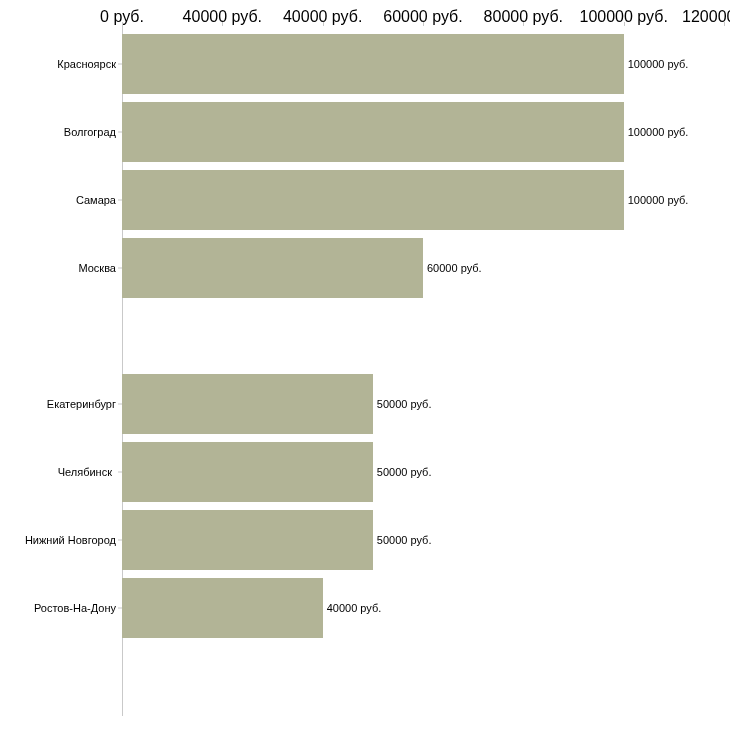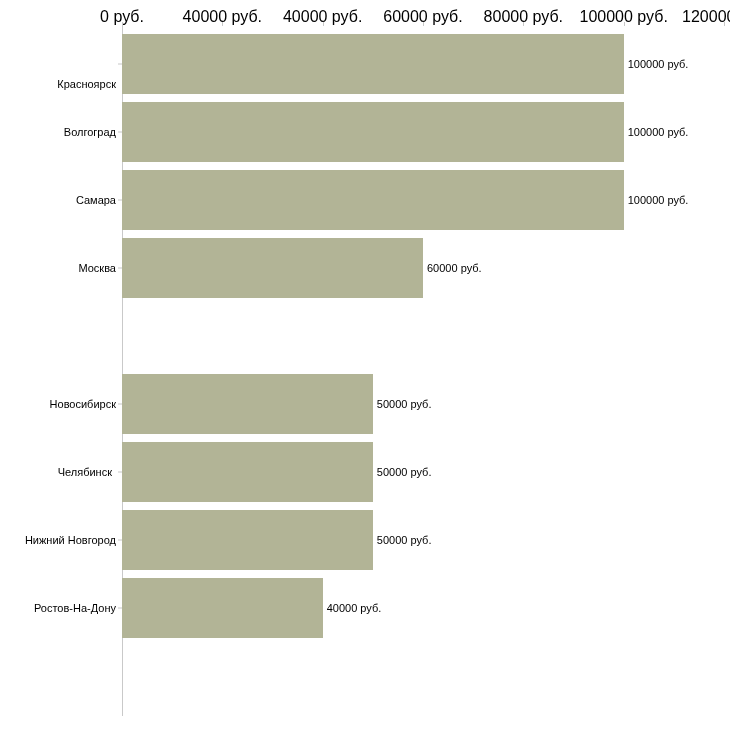--- a/index.html
+++ b/index.html
@@ -114,21 +114,21 @@
       <div class="tick-label" style="left: 523.333px;">80000 руб.</div>
       <div class="tick-mark" style="left: 523.333px;"></div>
       <div class="tick-label" style="left: 623.667px;">100000 руб.</div>
       <div class="tick-mark" style="left: 623.667px;"></div>
       <div class="tick-label" style="left: 724px;">120000 руб</div>
       <div class="tick-mark" style="left: 724px;"></div>
     </div>
   <div id="plot-area">
     <div id="axis-line" style="left: 122px;"></div>
   <div class="bar-row" style="top: 4px;">
-        <div class="cat-label" style="right: 608px; margin-top: 20px;">Красноярск</div>
+        <div class="cat-label" style="right: 608px;">Красноярск</div>
         <div class="cat-tick" style="left: 118px;"></div>
         <div class="bar" style="left: 122px; width: 501.667px; background: rgb(178, 180, 150);"></div>
         <div class="bar-value" style="left: 623.667px;">100000 руб.</div>
       </div>
       <div class="bar-row" style="top: 72px;">
         <div class="cat-label" style="right: 608px;">Волгоград</div>
         <div class="cat-tick" style="left: 118px;"></div>
         <div class="bar" style="left: 122px; width: 501.667px; background: rgb(178, 180, 150);"></div>
         <div class="bar-value" style="left: 623.667px;">100000 руб.</div>
       </div>
@@ -138,21 +138,21 @@
         <div class="bar" style="left: 122px; width: 501.667px; background: rgb(178, 180, 150);"></div>
         <div class="bar-value" style="left: 623.667px;">100000 руб.</div>
       </div>
       <div class="bar-row" style="top: 208px;">
         <div class="cat-label" style="right: 608px;">Москва</div>
         <div class="cat-tick" style="left: 118px;"></div>
         <div class="bar" style="left: 122px; width: 301px; background: rgb(178, 180, 150);"></div>
         <div class="bar-value" style="left: 423px;">60000 руб.</div>
       </div>
       <div class="bar-row" style="top: 344px;">
-        <div class="cat-label" style="right: 608px;">Новосибирск</div>
+        <div class="cat-label" style="right: 608px;">Екатеринбург</div>
         <div class="cat-tick" style="left: 118px;"></div>
         <div class="bar" style="left: 122px; width: 250.833px; background: rgb(178, 180, 150);"></div>
         <div class="bar-value" style="left: 372.833px;">50000 руб.</div>
       </div>
       <div class="bar-row" style="top: 412px;">
         <div class="cat-label" style="right: 612px;">Челябинск</div>
         <div class="cat-tick" style="left: 118px;"></div>
         <div class="bar" style="left: 122px; width: 250.833px; background: rgb(178, 180, 150);"></div>
         <div class="bar-value" style="left: 372.833px;">50000 руб.</div>
       </div>

